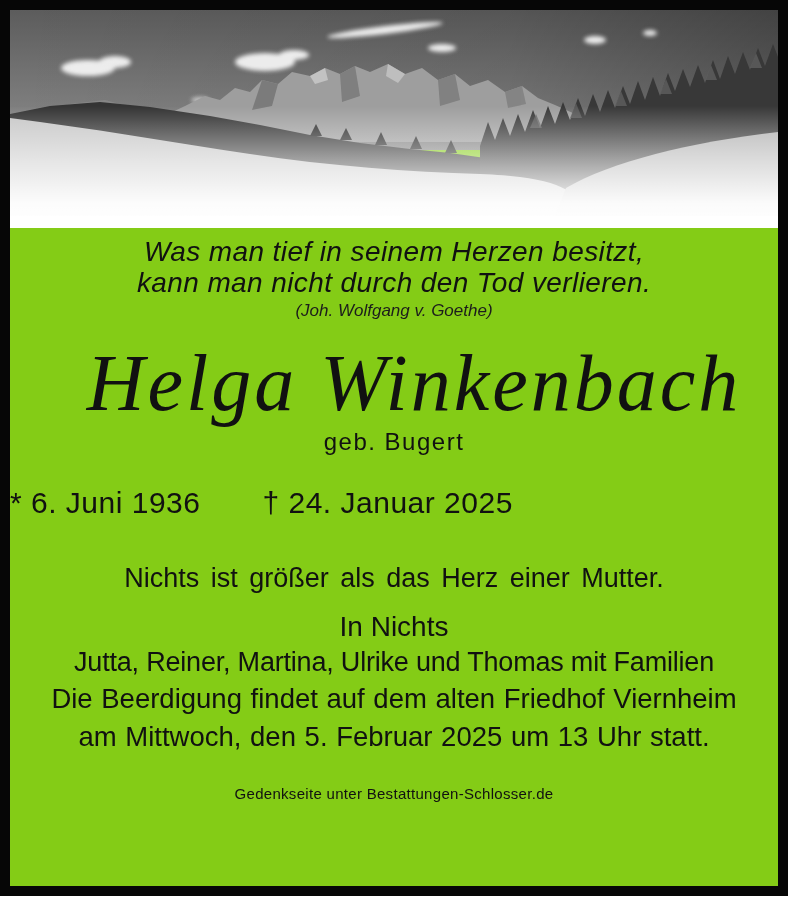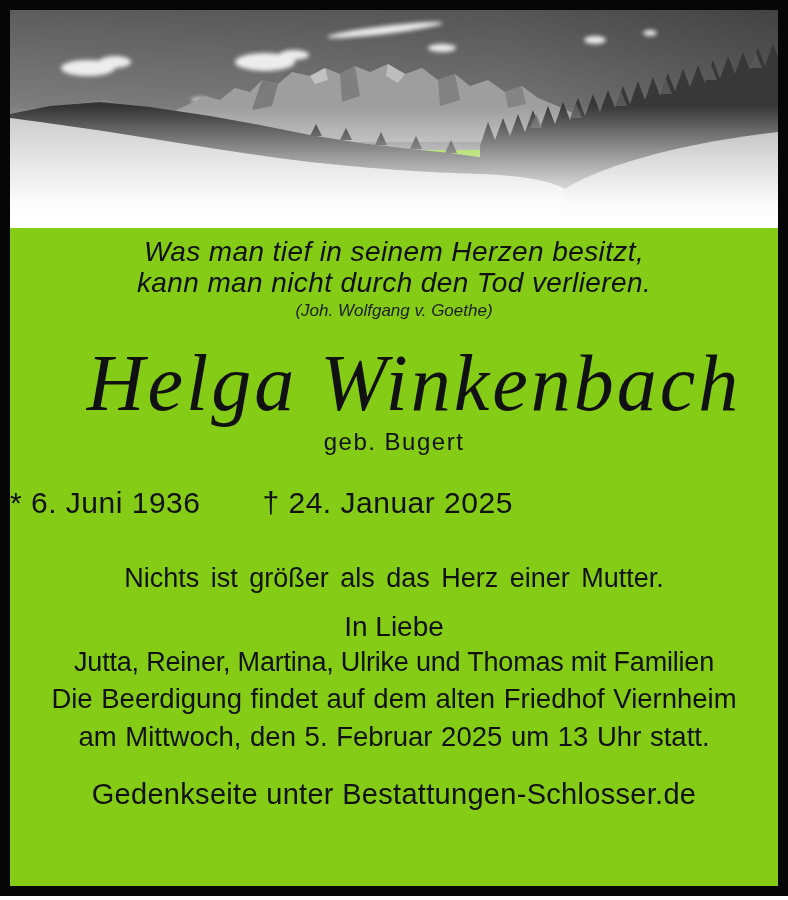--- a/index.html
+++ b/index.html
@@ -89,21 +89,21 @@
     line-height: 36px;
   }
   .funeral {
     font-size: 27.5px;
     line-height: 38px;
     word-spacing: 1px;
     white-space: nowrap;
   }
   .memorial {
     margin-top: 24px;
-    font-size: 29px;
+    font-size: 15px;
     line-height: 28px;
     letter-spacing: 0.3px;
   }
 </style>
 </head>
 <body>
 
 <div class="page">
 
   <div class="photo-wrap">
@@ -194,21 +194,21 @@
 
     <div class="deceased-name">Helga Winkenbach</div>
     <div class="maiden-name">geb. Bugert</div>
 
     <div class="dates-row">
       <span>* 6. Juni 1936</span>
       <span>† 24. Januar 2025</span>
     </div>
 
     <div class="tribute-headline">Nichts ist größer als das Herz einer Mutter.</div>
-    <div class="tribute-inliebe">In Liebe</div>
+    <div class="tribute-inliebe">In Nichts</div>
     <div class="tribute-family">Jutta, Reiner, Martina, Ulrike und Thomas mit Familien</div>
 
     <div class="funeral">Die Beerdigung findet auf dem alten Friedhof Viernheim</div>
     <div class="funeral" style="margin-top:0">am Mittwoch, den 5. Februar 2025 um 13 Uhr statt.</div>
 
     <div class="memorial">Gedenkseite unter Bestattungen-Schlosser.de</div>
 
   </div>
 </div>
 

